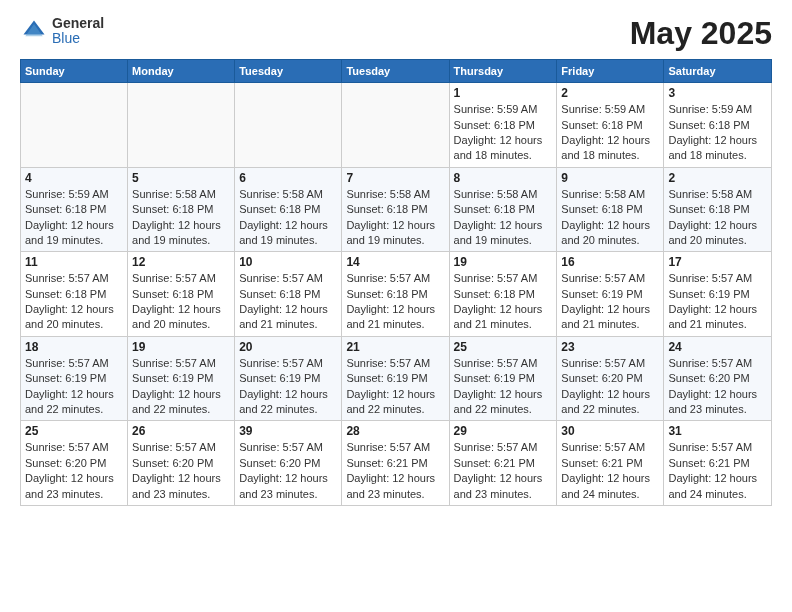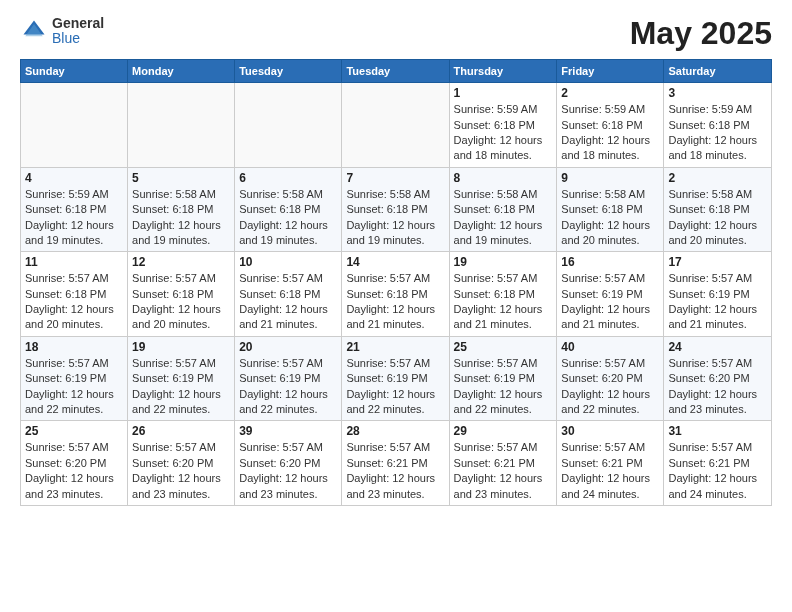--- a/index.html
+++ b/index.html
@@ -294,21 +294,21 @@
 and 22 minutes.</div>
           </td>
           <td>
             <span class="day-num">25</span>
             <div class="day-info" style="white-space: pre-line;">Sunrise: 5:57 AM
 Sunset: 6:19 PM
 Daylight: 12 hours
 and 22 minutes.</div>
           </td>
           <td>
-            <span class="day-num">40</span>
+            <span class="day-num">23</span>
             <div class="day-info" style="white-space: pre-line;">Sunrise: 5:57 AM
 Sunset: 6:20 PM
 Daylight: 12 hours
 and 22 minutes.</div>
           </td>
           <td>
             <span class="day-num">24</span>
             <div class="day-info" style="white-space: pre-line;">Sunrise: 5:57 AM
 Sunset: 6:20 PM
 Daylight: 12 hours

